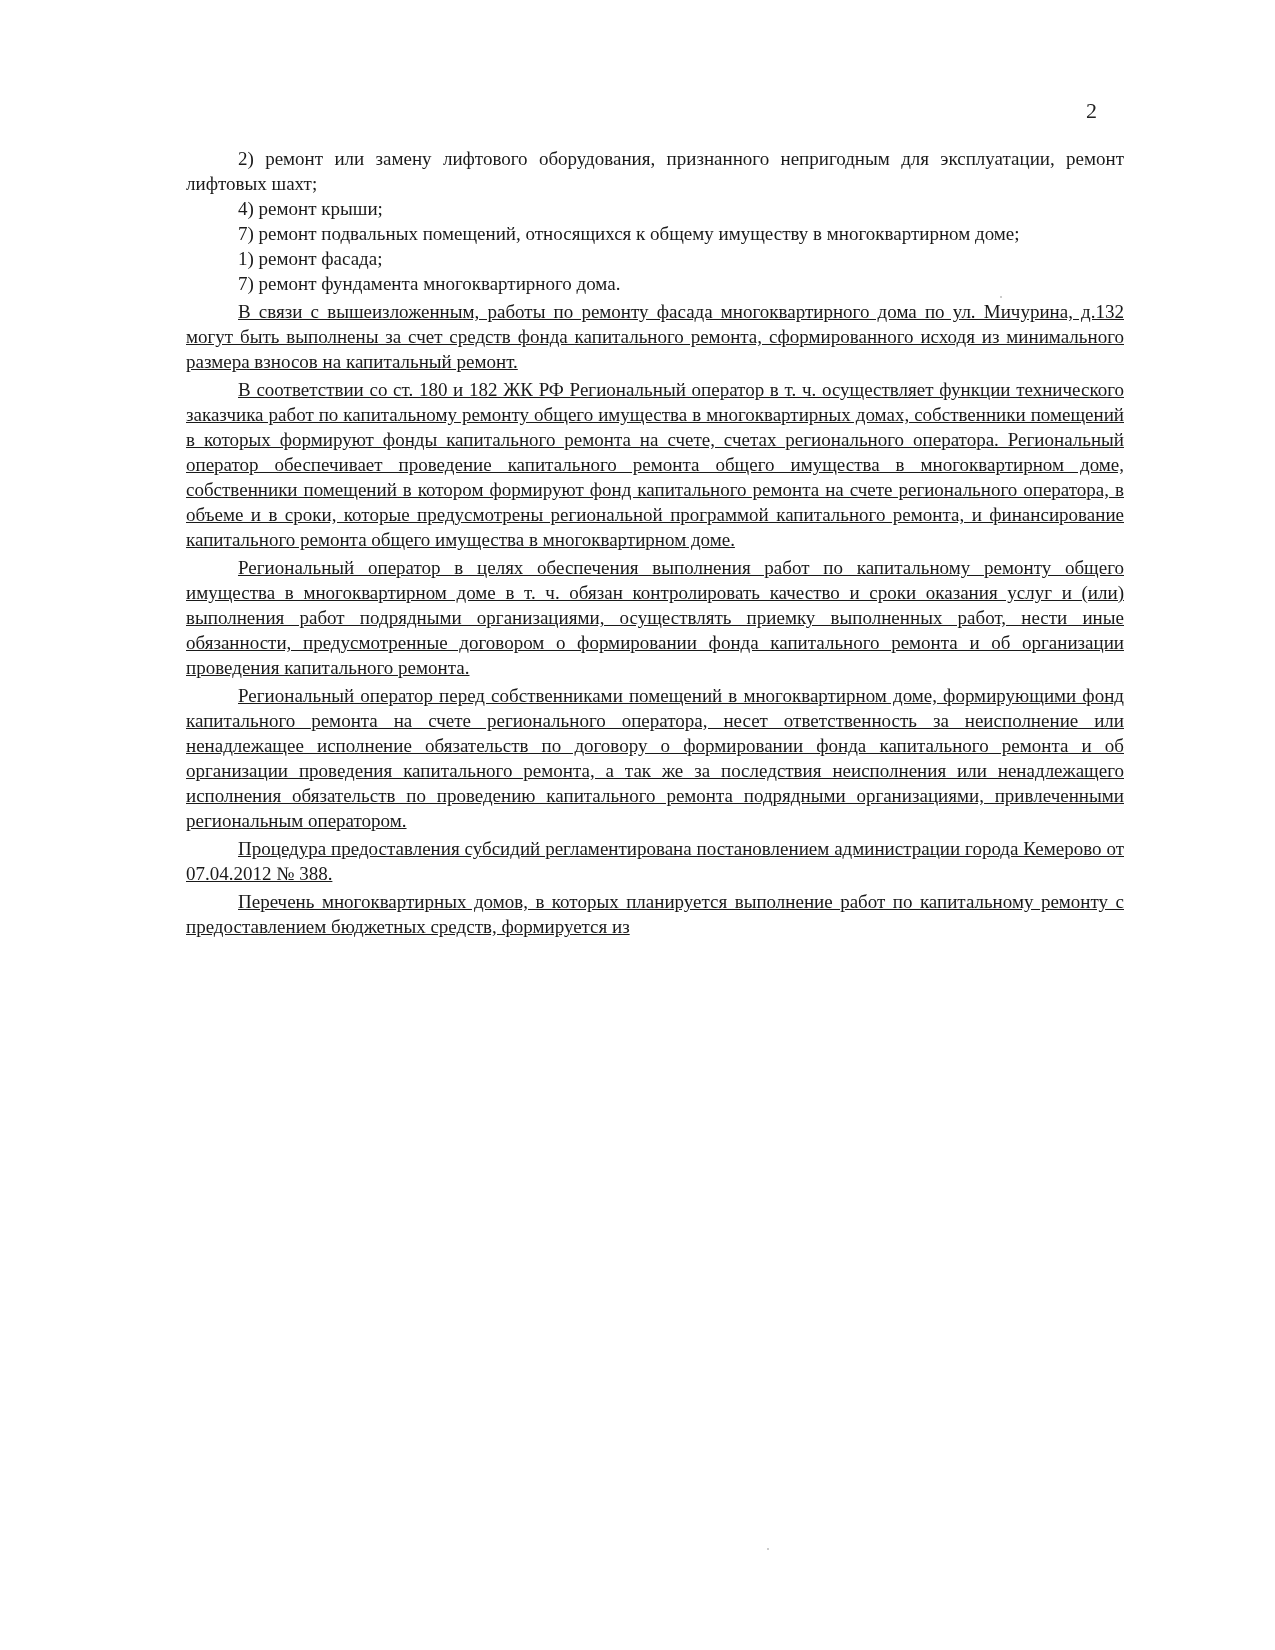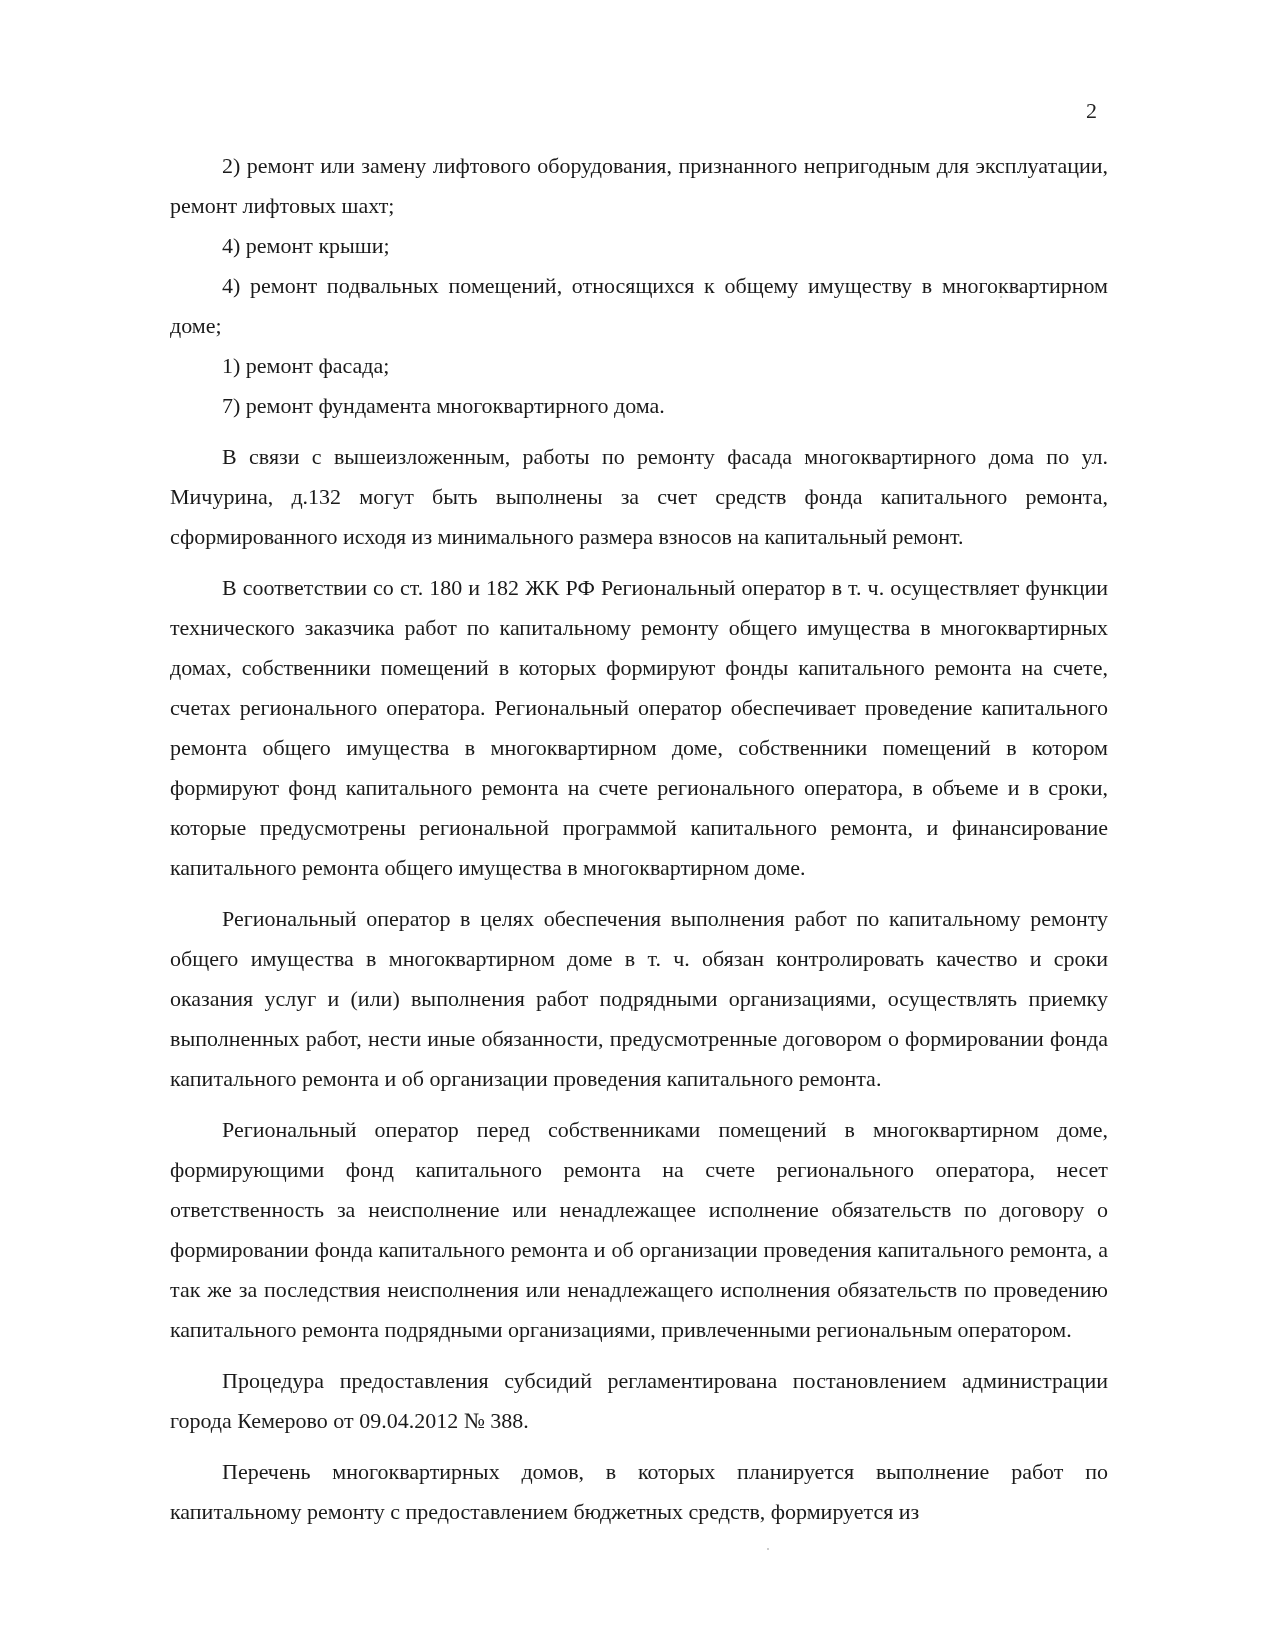--- a/index.html
+++ b/index.html
@@ -8,43 +8,43 @@
     position: absolute; left: 0; top: 0; width: 1275px; height: 1650px;
     background: #ffffff;
     font-family: "Liberation Serif", "DejaVu Serif", serif;
     color: #1a1a1a;
   }
   .page-number {
     position: absolute; top: 98px; right: 178px;
     font-size: 22px; color: #222;
   }
   .body-text {
-    position: absolute; left: 170px; top: 146px; width: 938px;
-    font-size: 22px; line-height: 40px;
+    position: absolute; left: 186px; top: 146px; width: 938px;
+    font-size: 19px; line-height: 25px;
     text-align: justify;
   }
   .body-text p { margin: 0; text-indent: 52px; }
-  .body-text p.gap { margin-top: 11px; }
+  .body-text p.gap { margin-top: 3px; text-decoration: underline; }
   .speck { position: absolute; background: #bbb; border-radius: 50%; }
 </style>
 </head>
 <body>
 
 <div class="page">
   <div class="page-number">2</div>
 
   <div class="body-text">
     <p>2) ремонт или замену лифтового оборудования, признанного непригодным для эксплуатации, ремонт лифтовых шахт;</p>
     <p>4) ремонт крыши;</p>
-    <p>4) ремонт подвальных помещений, относящихся к общему имуществу в многоквартирном доме;</p>
+    <p>7) ремонт подвальных помещений, относящихся к общему имуществу в многоквартирном доме;</p>
     <p>1) ремонт фасада;</p>
     <p>7) ремонт фундамента многоквартирного дома.</p>
     <p class="gap">В связи с вышеизложенным, работы по ремонту фасада многоквартирного дома по ул. Мичурина, д.132 могут быть выполнены за счет средств фонда капитального ремонта, сформированного исходя из минимального размера взносов на капитальный ремонт.</p>
     <p class="gap">В соответствии со ст. 180 и 182 ЖК РФ Региональный оператор в т. ч. осуществляет функции технического заказчика работ по капитальному ремонту общего имущества в многоквартирных домах, собственники помещений в которых формируют фонды капитального ремонта на счете, счетах регионального оператора. Региональный оператор обеспечивает проведение капитального ремонта общего имущества в многоквартирном доме, собственники помещений в котором формируют фонд капитального ремонта на счете регионального оператора, в объеме и в сроки, которые предусмотрены региональной программой капитального ремонта, и финансирование капитального ремонта общего имущества в многоквартирном доме.</p>
     <p class="gap">Региональный оператор в целях обеспечения выполнения работ по капитальному ремонту общего имущества в многоквартирном доме в т. ч. обязан контролировать качество и сроки оказания услуг и (или) выполнения работ подрядными организациями, осуществлять приемку выполненных работ, нести иные обязанности, предусмотренные договором о формировании фонда капитального ремонта и об организации проведения капитального ремонта.</p>
     <p class="gap">Региональный оператор перед собственниками помещений в многоквартирном доме, формирующими фонд капитального ремонта на счете регионального оператора, несет ответственность за неисполнение или ненадлежащее исполнение обязательств по договору о формировании фонда капитального ремонта и об организации проведения капитального ремонта, а так же за последствия неисполнения или ненадлежащего исполнения обязательств по проведению капитального ремонта подрядными организациями, привлеченными региональным оператором.</p>
-    <p class="gap">Процедура предоставления субсидий регламентирована постановлением администрации города Кемерово от 09.04.2012 № 388.</p>
+    <p class="gap">Процедура предоставления субсидий регламентирована постановлением администрации города Кемерово от 07.04.2012 № 388.</p>
     <p class="gap">Перечень многоквартирных домов, в которых планируется выполнение работ по капитальному ремонту с предоставлением бюджетных средств, формируется из</p>
   </div>
 
   <div class="speck" style="left:1000px; top:296px; width:2px; height:2px;"></div>
   <div class="speck" style="left:767px; top:1548px; width:2px; height:2px;"></div>
 </div>
 
 </body></html>

